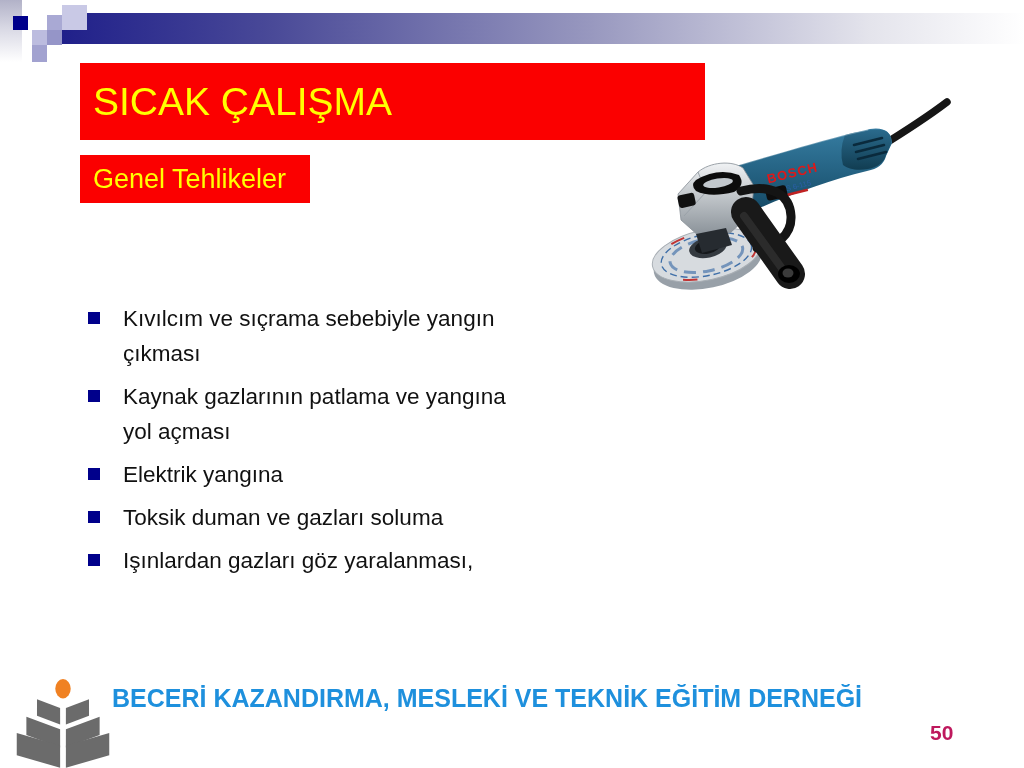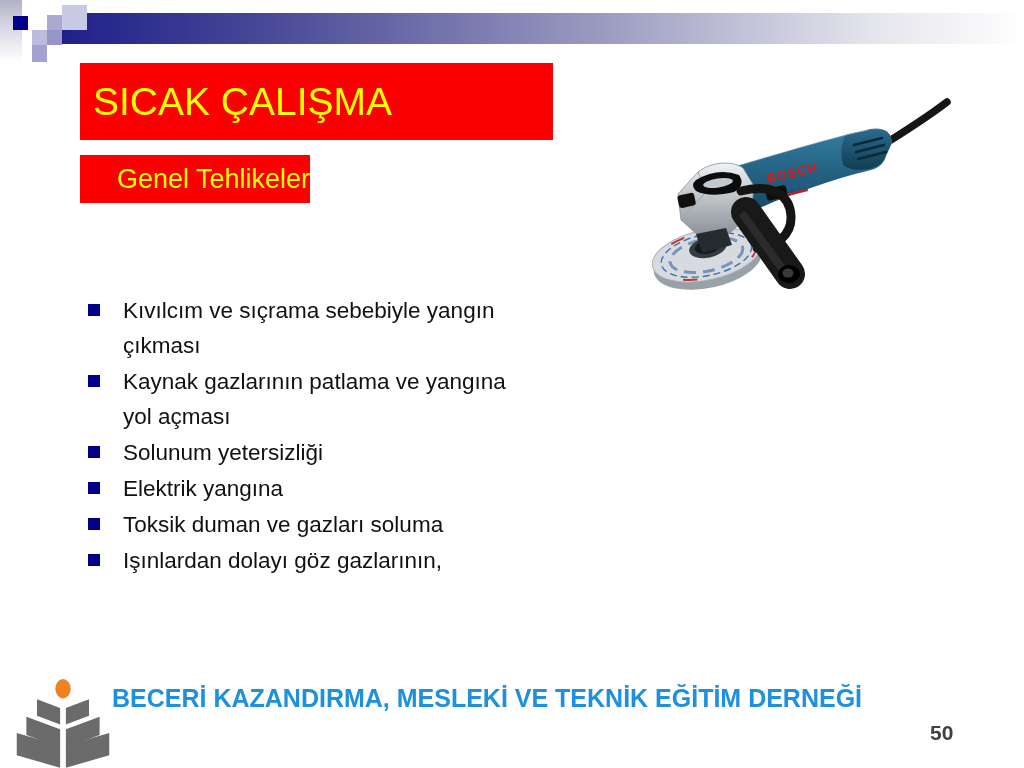--- a/index.html
+++ b/index.html
@@ -13,38 +13,38 @@
   .top-bar{position:absolute;left:62px;top:13px;width:962px;height:31px;
     background:linear-gradient(to right,#20208a 0%,#4a4a98 22%,#9898bf 55%,#e4e4ec 84%,#ffffff 100%);}
   .sq{position:absolute;}
   .sq-navy{left:13px;top:16px;width:15px;height:14px;background:#00008b;}
   .sq-a{left:47px;top:15px;width:15px;height:15px;background:#a9a9d4;}
   .sq-c{left:32px;top:30px;width:15px;height:15px;background:#bcbcdf;}
   .sq-d{left:47px;top:30px;width:15px;height:15px;background:#9595c8;}
   .sq-e{left:32px;top:45px;width:15px;height:17px;background:#a2a2d0;}
   .sq-b{left:62px;top:5px;width:25px;height:25px;background:#c9c9e6;}
   
-  .title-banner{position:absolute;left:80px;top:63px;width:473px;height:77px;
+  .title-banner{position:absolute;left:80px;top:63px;width:625px;height:77px;
     background:#fb0000;display:flex;align-items:center;}
   .title-banner span{color:#ffff00;font-size:39px;padding-left:13px;white-space:nowrap;}
   .subtitle-banner{position:absolute;left:80px;top:155px;width:230px;height:48px;
-    background:#fb0000;display:flex;align-items:center;justify-content:flex-end;}
+    background:#fb0000;display:flex;align-items:center;}
   .subtitle-banner span{color:#ffff00;font-size:27px;padding-left:13px;white-space:nowrap;}
   
   .bullets{position:absolute;left:88px;top:293px;width:436px;margin:0;padding:0;list-style:none;}
-  .bullets li{display:flex;margin:0 0 1px 0;}
+  .bullets li{display:flex;margin:8px 0 1px 0;}
   .bullet-sq{flex:0 0 12px;width:12px;height:12px;background:#00008b;margin:11px 23px 0 0;}
   .bullet-txt{font-size:22.5px;line-height:35px;color:#111;width:400px;}
   
   .grinder{position:absolute;left:640px;top:88px;width:320px;height:215px;}
   
   .logo{position:absolute;left:10px;top:676px;width:106px;height:92px;}
   .footer-text{position:absolute;left:112px;top:684px;font-size:25px;font-weight:bold;
     color:#1e90dd;white-space:nowrap;letter-spacing:0px;}
-  .page-number{position:absolute;left:930px;top:721px;font-size:21px;font-weight:bold;color:#404040;}
+  .page-number{position:absolute;left:930px;top:721px;font-size:21px;font-weight:bold;color:#be185d;}
 </style>
 </head>
 <body>
 
 <div class="slide">
 
   <div class="left-strip"></div>
   <div class="top-bar"></div>
   <div class="sq sq-navy"></div>
   <div class="sq sq-a"></div>
@@ -128,33 +128,29 @@
     <li>
       <span class="bullet-sq"></span>
       <span class="bullet-txt">Kıvılcım ve sıçrama sebebiyle yangın çıkması</span>
       </li>
     <li>
       <span class="bullet-sq"></span>
       <span class="bullet-txt">Kaynak gazlarının patlama ve yangına yol açması</span>
       </li>
     <li>
       <span class="bullet-sq"></span>
-      <span class="bullet-txt">Solunum yetersizliği</span>
-      </li>
-    <li>
-      <span class="bullet-sq"></span>
       <span class="bullet-txt">Elektrik yangına</span>
       </li>
     <li>
       <span class="bullet-sq"></span>
       <span class="bullet-txt">Toksik duman ve gazları soluma</span>
       </li>
     <li>
       <span class="bullet-sq"></span>
-      <span class="bullet-txt">Işınlardan dolayı göz gazlarının,</span>
+      <span class="bullet-txt">Işınlardan gazları göz yaralanması,</span>
       </li>
   </ul>
 
   <svg class="logo" viewBox="0 0 110 95">
     <ellipse cx="55" cy="13" rx="8" ry="10" fill="#f08122"></ellipse>
     <g fill="#6b6b6b">
       <path d="M52,50 L28,41 L28,24 L52,33 Z"></path>
       <path d="M58,50 L82,41 L82,24 L58,33 Z"></path>
       <path d="M52,74 L17,61 L17,42 L52,55 Z"></path>
       <path d="M58,74 L93,61 L93,42 L58,55 Z"></path>

